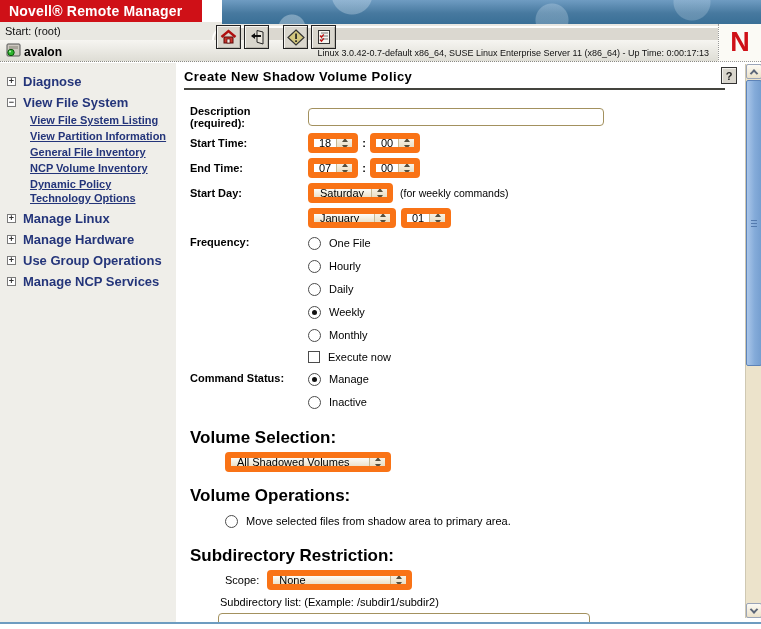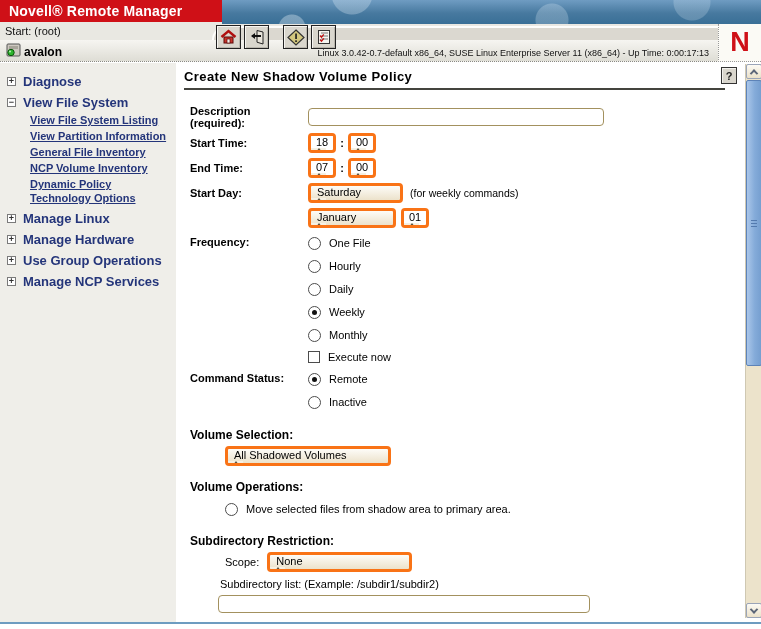--- a/index.html
+++ b/index.html
@@ -1,20 +1,20 @@
 <!DOCTYPE html>
 <html><head>
 <meta charset="utf-8">
 <style>
   * { margin:0; padding:0; box-sizing:border-box; }
   body { background:#888; font-family:"Liberation Sans", sans-serif; }
   #app { position:relative; width:761px; height:629px; background:#fff; overflow:hidden; margin:0 auto; }
 
   
-  .hdr-red { position:absolute; left:0; top:0; width:222px; height:22px; background:#cf1017;
+  .hdr-red { position:absolute; left:0; top:0; width:202px; height:22px; background:#cf1017;
              color:#fff; font-size:14px; font-weight:bold; line-height:22px; padding-left:9px;
              letter-spacing:.2px; z-index:3; }
   .hdr-banner { position:absolute; left:222px; top:0; right:0; height:24px; z-index:3;
     background:
       radial-gradient(circle at 70px 28px, rgba(235,244,250,.35) 0 13px, transparent 14px),
       radial-gradient(circle at 130px -6px, rgba(225,238,248,.30) 0 20px, transparent 21px),
       radial-gradient(circle at 330px 20px, rgba(228,240,249,.25) 0 16px, transparent 17px),
       radial-gradient(circle at 470px 2px, rgba(228,240,249,.22) 0 18px, transparent 19px),
       linear-gradient(180deg,#6f9cc2 0%,#47799f 55%,#396f96 100%); }
   .hdr-user { position:absolute; left:0; top:22px; right:0; height:18px; background:#e9e8e2;
@@ -63,22 +63,22 @@
   .f-row { display:flex; align-items:center; margin-bottom:3px; min-height:22px; }
   .flabel { width:118px; font-weight:bold; font-size:11px; flex:none; align-self:center; }
   .flabel.top { align-self:flex-start; padding-top:4px; }
   .note { margin-left:7px; font-size:10.5px; }
 
   .tinput { height:18px; border:1px solid #a3915e; border-radius:4px; background:#fff;
             font:11px "Liberation Sans",sans-serif; padding:0 5px; outline:none; }
   .w-desc { width:296px; }
   .w-sub  { width:372px; display:block; margin:0 0 5px 28px; }
 
-  .spin, .sel { display:inline-flex; align-items:stretch; height:20px; border:3px solid #f97316;
-                border-radius:4px; overflow:hidden; cursor:pointer;flex-direction:column; }
+  .spin, .sel { display:inline-flex; align-items:stretch; height:20px; border:6px solid #f97316;
+                border-radius:4px; overflow:hidden; cursor:pointer; }
   .spin { background:#fff; }
   .sel  { background:linear-gradient(180deg,#fdfcf8,#ece2cb); }
   .spin .val { display:flex; align-items:center; padding:0 5px; font-size:11px; background:#fff; }
   .sel .val  { display:flex; align-items:center; padding:0 6px; font-size:11px; flex:1; }
   .vsep { width:1px; background:#c4b астры894; background:#c4b894; flex:none; }
   .arrows { width:15px; background:linear-gradient(180deg,#f7f2e6,#e9dfc6); display:flex; flex-direction:column;
             align-items:center; justify-content:center; flex:none; }
   .tri-up { width:0; height:0; border-left:3px solid transparent; border-right:3px solid transparent;
             border-bottom:4px solid #55503f; margin-bottom:3px; }
   .tri-dn { width:0; height:0; border-left:3px solid transparent; border-right:3px solid transparent;
@@ -86,21 +86,21 @@
   .colon { font-weight:bold; margin:0 4px; }
 
   .opt-row { display:flex; align-items:center; gap:8px; min-height:22px; margin-bottom:1px; cursor:default; }
   .radio { width:13px; height:13px; border:1px solid #4c4c4c; border-radius:50%; background:#fff;
            position:relative; flex:none; cursor:pointer; }
   .radio.checked::after { content:""; position:absolute; left:3px; top:3px; width:5px; height:5px;
                           background:#111; border-radius:50%; }
   .checkbox { width:12px; height:12px; border:1px solid #4c4c4c; background:#fff; flex:none; cursor:pointer; }
   .opt-label { font-size:11px; }
 
-  .sec-head { font-weight:bold; font-size:12px; margin:14px 0 4px 0; }
+  .sec-head { font-weight:bold; font-size:17px; margin:14px 0 4px 0; }
   .indent { margin-left:35px; }
   .scope-row { display:flex; align-items:center; gap:8px; margin:2px 0 6px 35px; }
   .list-label { margin:6px 0 5px 30px; font-size:11px; }
 
   
   .scrollbar { position:absolute; right:0; top:64px; width:16px; height:554px;
                background:#ece3cb; border-left:1px solid #cfc8b2; }
   .sb-btn { position:absolute; left:0; width:16px; height:15px; background:linear-gradient(180deg,#fcfaf4,#ebe1c9);
             border:1px solid #9aa4b8; border-radius:2px; display:flex; align-items:center; justify-content:center;
             cursor:pointer; }
@@ -287,21 +287,21 @@
           <span class="vsep"></span>
           <span class="arrows">
               <span class="tri-up"></span>
               <span class="tri-dn"></span>
             </span>
         </span>
       </div>
 
       <div class="f-row">
         <span class="flabel">Start Day:</span>
-        <span class="sel" style="width:95px">
+        <span class="sel" style="width:85px">
           <span class="val">Saturday</span>
           <span class="vsep"></span>
           <span class="arrows">
               <span class="tri-up"></span>
               <span class="tri-dn"></span>
             </span>
         </span>
         <span class="note">(for weekly commands)</span>
       </div>
 
@@ -354,21 +354,21 @@
             <span class="opt-label">Execute now</span>
           </div>
         </div>
       </div>
 
       <div class="f-row" style="margin-bottom:0">
         <span class="flabel top">Command Status:</span>
         <div>
           <div class="opt-row">
             <span class="radio checked"></span>
-            <span class="opt-label">Remote</span>
+            <span class="opt-label">Manage</span>
           </div>
           <div class="opt-row">
             <span class="radio"></span>
             <span class="opt-label">Inactive</span>
           </div>
         </div>
       </div>
 
       <div class="sec-head">Volume Selection:</div>
       <div class="indent">

